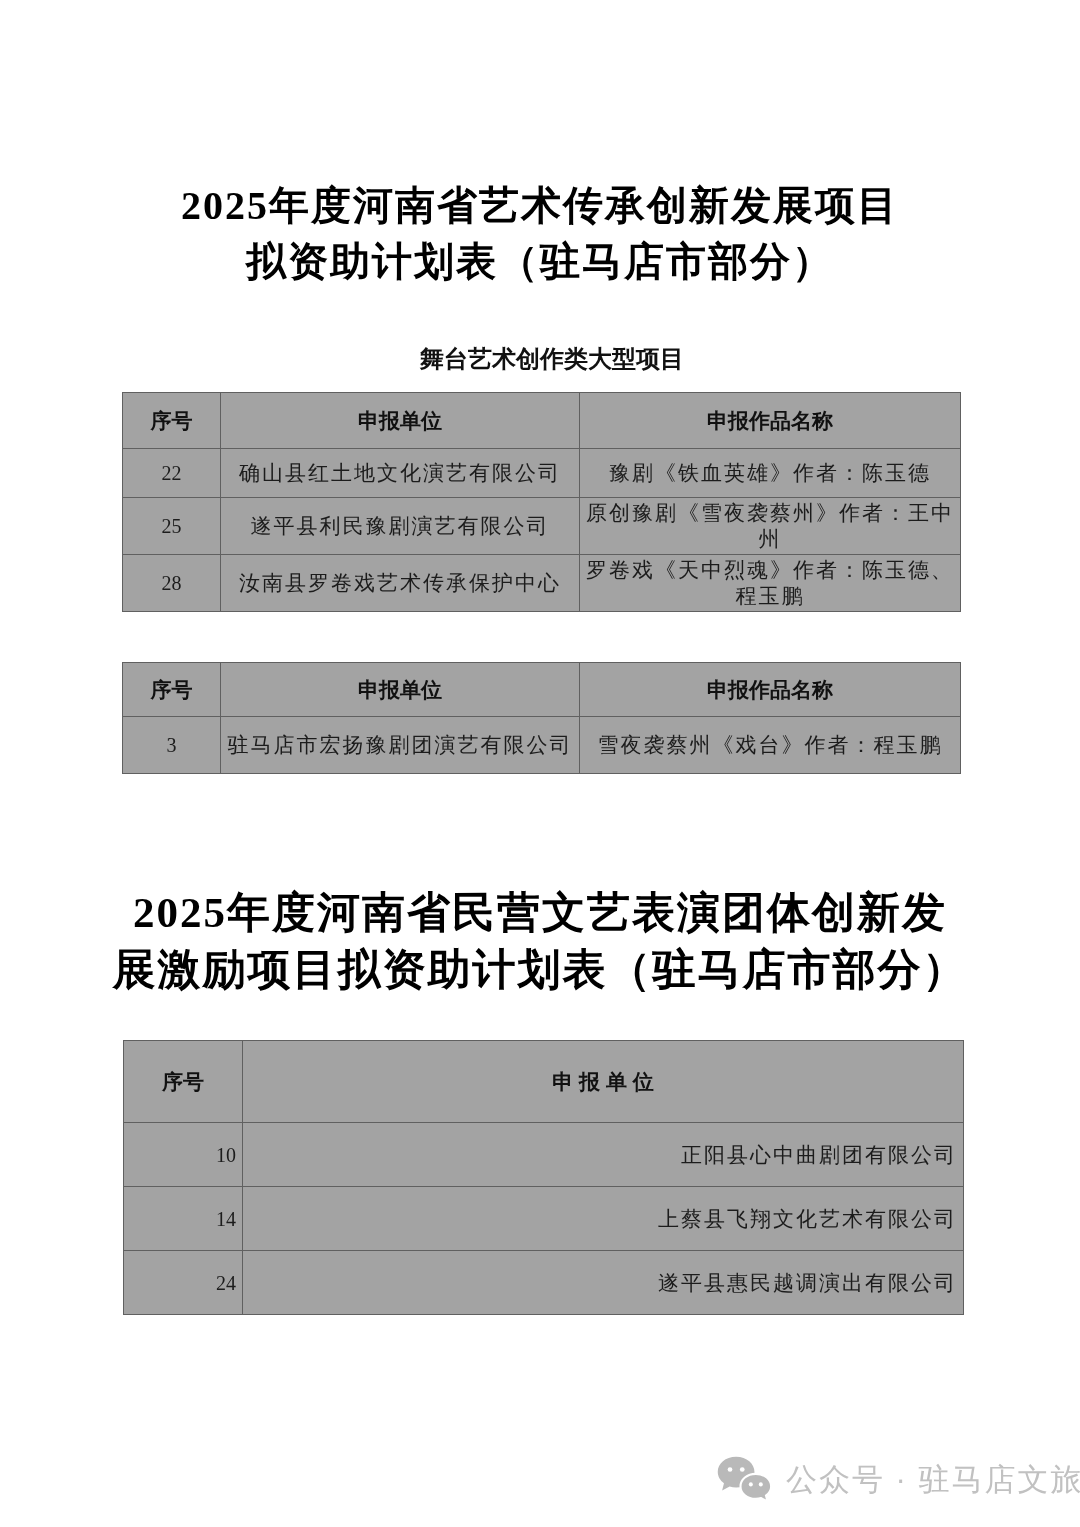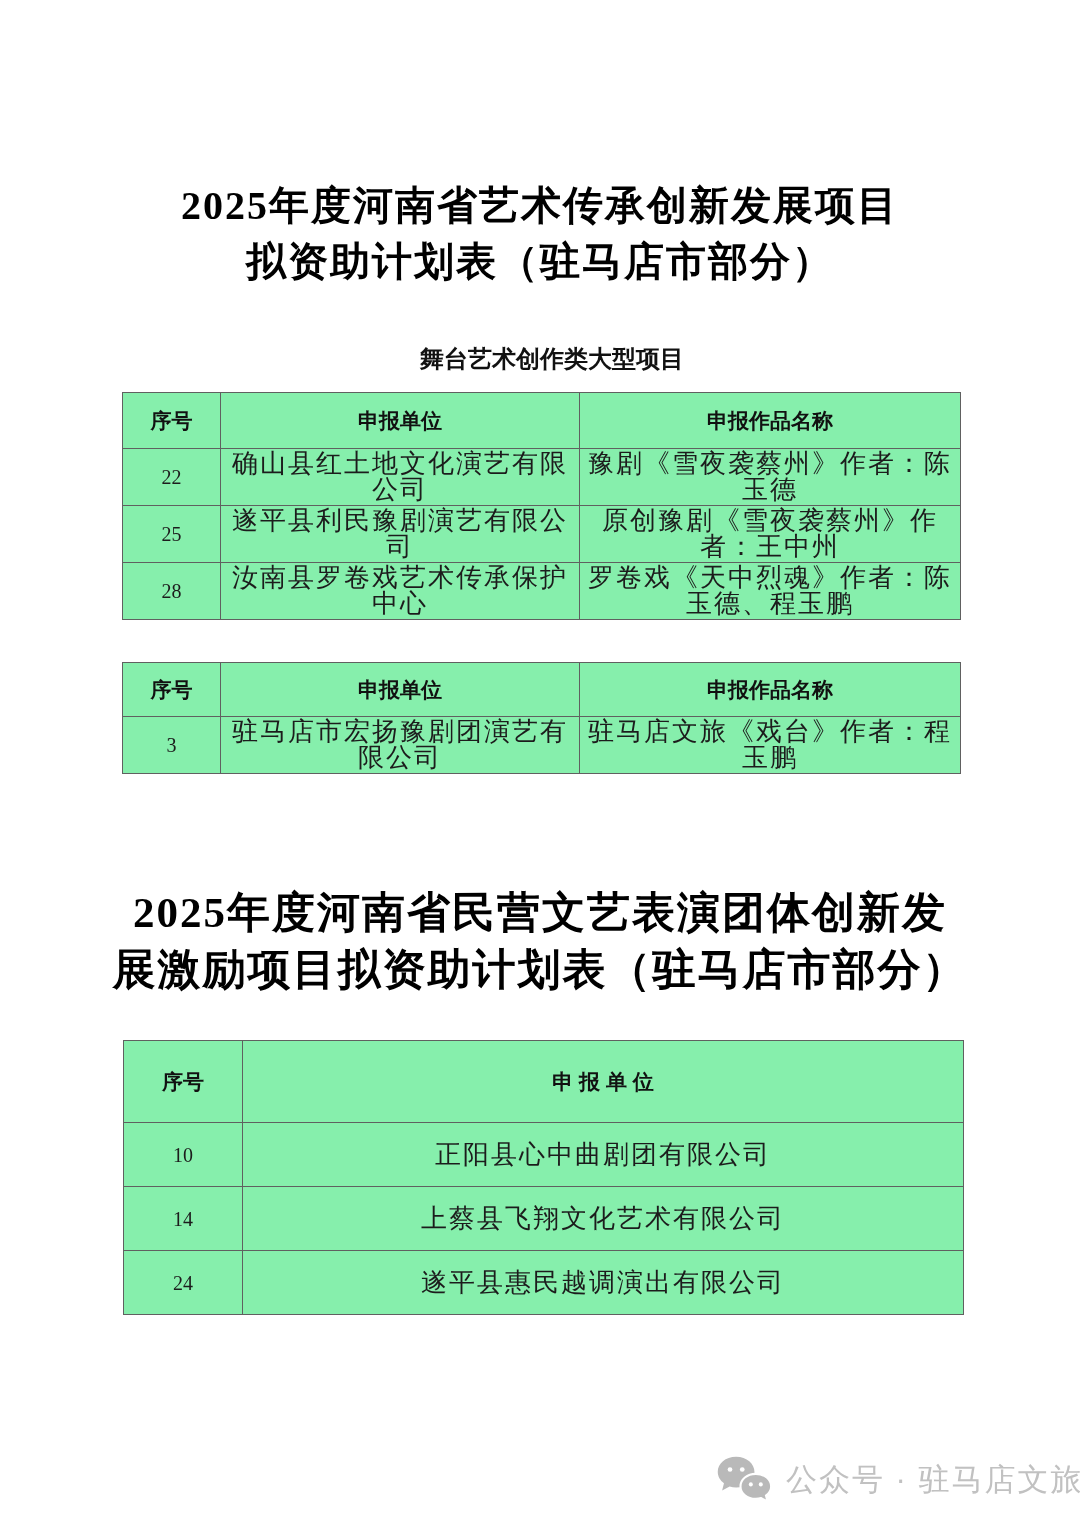--- a/index.html
+++ b/index.html
@@ -40,56 +40,56 @@
     margin-left: 12px;
   }
   #section-stage  { top: 343px; }
   #section-script { top: 611px; }
 
   
   table {
     position: absolute;
     border-collapse: collapse;
     table-layout: fixed;
-    background: #86efac;
+    background: #a3a3a3;
   }
   th, td {
     border: 1px solid #606060;
     text-align: center;
     vertical-align: middle;
     padding: 2px 6px;
     box-sizing: border-box;
     overflow: hidden;
   }
   th {
     font-family: "Liberation Sans", "DejaVu Sans", sans-serif;
     font-weight: 700;
     font-size: 21px;
     color: #111111;
   }
   td {
     font-family: "Liberation Serif", "DejaVu Serif", serif;
-    font-size: 26px;
+    font-size: 21px;
     letter-spacing: 2px;
     line-height: 26px;
     color: #1c1c1c;
   }
   td.num { letter-spacing: 0; font-size: 20px; }
 
   #table-stage  { left: 122px; top: 392px; width: 838px; }
   #table-stage th { height: 56px; }
   #table-stage td { height: 49px; }
 
   #table-script { left: 122px; top: 662px; width: 838px; }
   #table-script th { height: 54px; }
   #table-script td { height: 57px; }
 
   #table-troupe { left: 123px; top: 1040px; width: 840px; }
   #table-troupe th { height: 82px; }
-  #table-troupe td { height: 64px; }
+  #table-troupe td { height: 64px; text-align: right; }
 
   
   .footer {
     position: absolute;
     left: 716px;
     top: 1455px;
     display: flex;
     align-items: center;
     gap: 14px;
   }
@@ -122,21 +122,21 @@
     </colgroup>
     <tbody>
         <tr>
       <th>序号</th>
       <th>申报单位</th>
       <th>申报作品名称</th>
     </tr>
     <tr>
       <td class="num">22</td>
       <td>确山县红土地文化演艺有限公司</td>
-      <td>豫剧《雪夜袭蔡州》作者：陈玉德</td>
+      <td>豫剧《铁血英雄》作者：陈玉德</td>
     </tr>
     <tr>
       <td class="num">25</td>
       <td>遂平县利民豫剧演艺有限公司</td>
       <td>原创豫剧《雪夜袭蔡州》作者：王中州</td>
     </tr>
     <tr>
       <td class="num">28</td>
       <td>汝南县罗卷戏艺术传承保护中心</td>
       <td>罗卷戏《天中烈魂》作者：陈玉德、程玉鹏</td>
@@ -153,21 +153,21 @@
     </colgroup>
     <tbody>
         <tr>
       <th>序号</th>
       <th>申报单位</th>
       <th>申报作品名称</th>
     </tr>
     <tr>
       <td class="num">3</td>
       <td>驻马店市宏扬豫剧团演艺有限公司</td>
-      <td>驻马店文旅《戏台》作者：程玉鹏</td>
+      <td>雪夜袭蔡州《戏台》作者：程玉鹏</td>
     </tr>
   </tbody>
     </table>
 
   <div class="doc-title" id="title2">
     <div>2025年度河南省民营文艺表演团体创新发</div>
     <div>展激励项目拟资助计划表（驻马店市部分）</div>
   </div>
 
   <table id="table-troupe">

